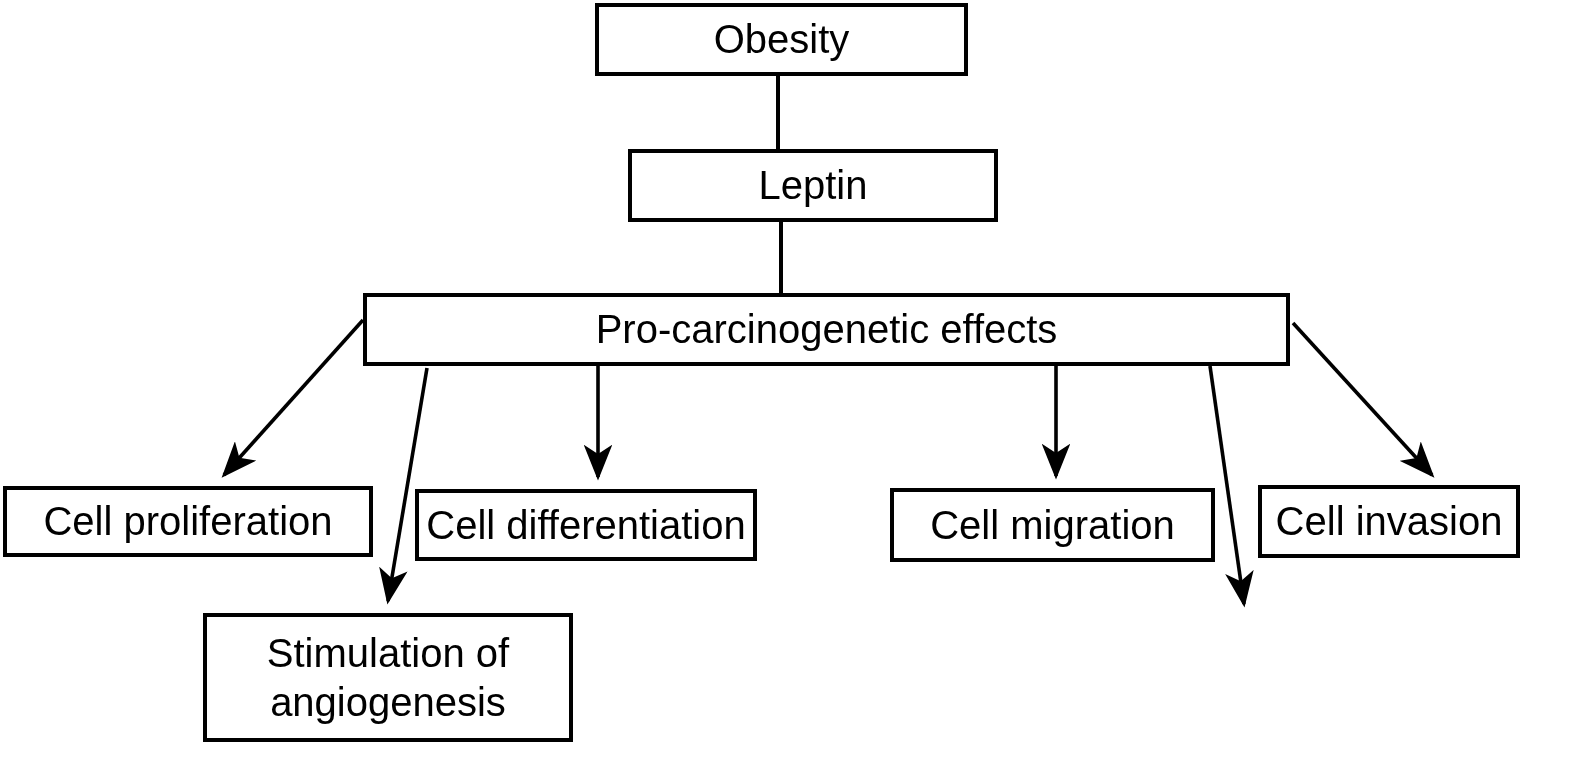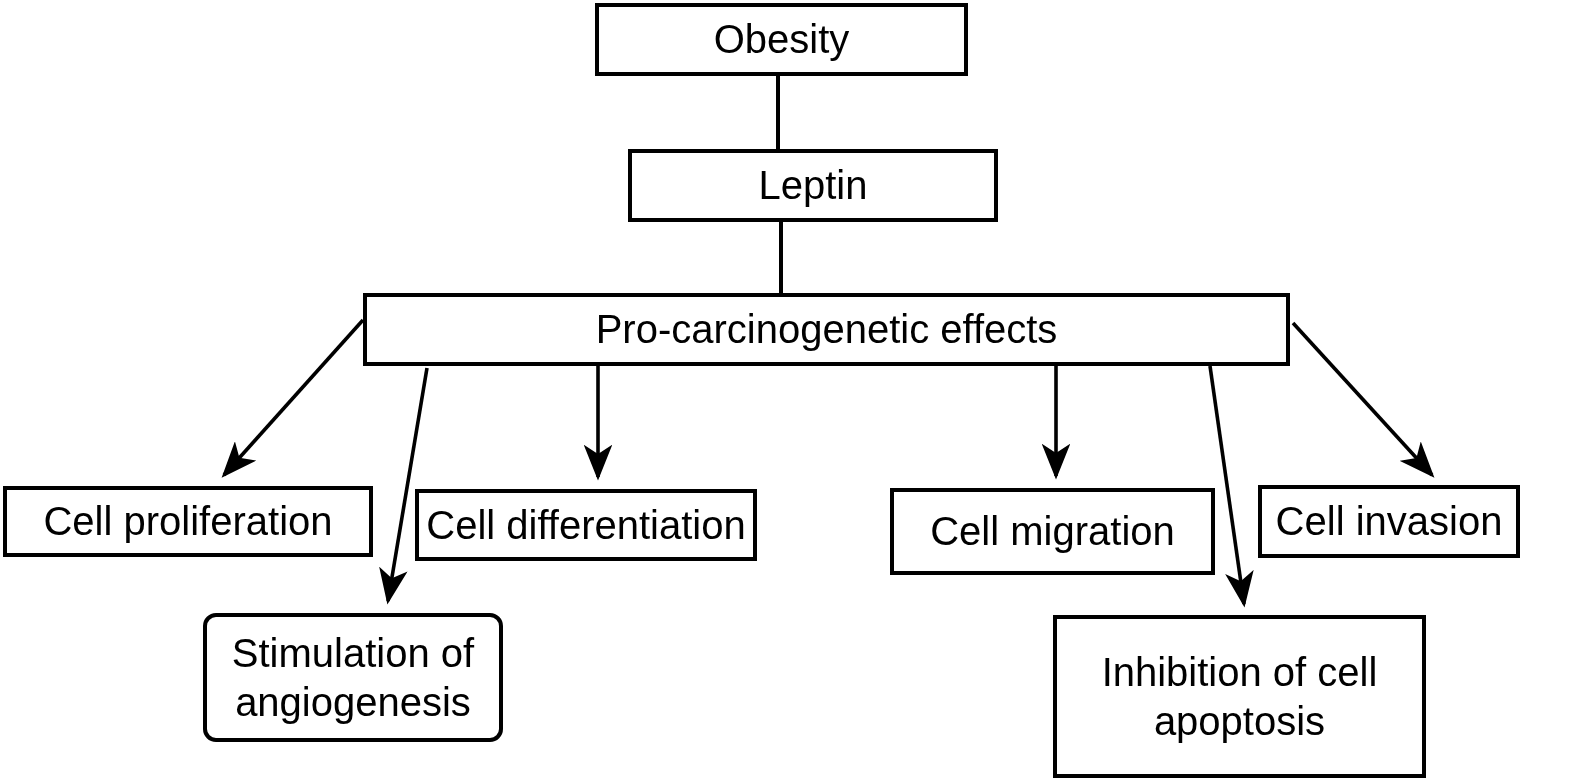--- a/index.html
+++ b/index.html
@@ -35,23 +35,23 @@
     font-size: 40px;
     line-height: 1.22;
     padding: 0 4px;
   }
   
   #node-obesity         { left: 595px;  top: 3px;   width: 373px; height: 73px;  }
   #node-leptin          { left: 628px;  top: 149px; width: 370px; height: 73px;  }
   #node-effects         { left: 363px;  top: 293px; width: 927px; height: 73px;  }
   #node-proliferation   { left: 3px;    top: 486px; width: 370px; height: 71px;  }
   #node-differentiation { left: 415px;  top: 489px; width: 342px; height: 72px;  }
-  #node-migration       { left: 890px;  top: 488px; width: 325px; height: 87px;  }
+  #node-migration       { left: 890px;  top: 488px; width: 325px; height: 74px;  }
   #node-invasion        { left: 1258px; top: 485px; width: 262px; height: 73px;  }
-  #node-angiogenesis    { left: 203px;  top: 613px; width: 300px; height: 129px; border-radius: 13px; }
+  #node-angiogenesis    { left: 203px;  top: 613px; width: 370px; height: 129px; }
   #node-apoptosis       { left: 1053px; top: 615px; width: 373px; height: 163px; }
 </style>
 </head>
 <body>
 
 <div id="canvas">
 
   <svg id="edges" viewBox="0 0 1586 782" xmlns="http://www.w3.org/2000/svg">
     <defs>
       <marker id="arrowhead" markerWidth="10" markerHeight="8" refX="9" refY="4" orient="auto" markerUnits="strokeWidth">
@@ -95,17 +95,14 @@
   </div>
 
   <div class="node" id="node-invasion">
     <span>Cell invasion</span>
   </div>
 
   <div class="node" id="node-angiogenesis">
     <span>Stimulation of angiogenesis</span>
   </div>
 
-  <div class="node" id="node-apoptosis">
-    <span>Inhibition of cell apoptosis</span>
-  </div>
 
 </div>
 
 </body></html>

